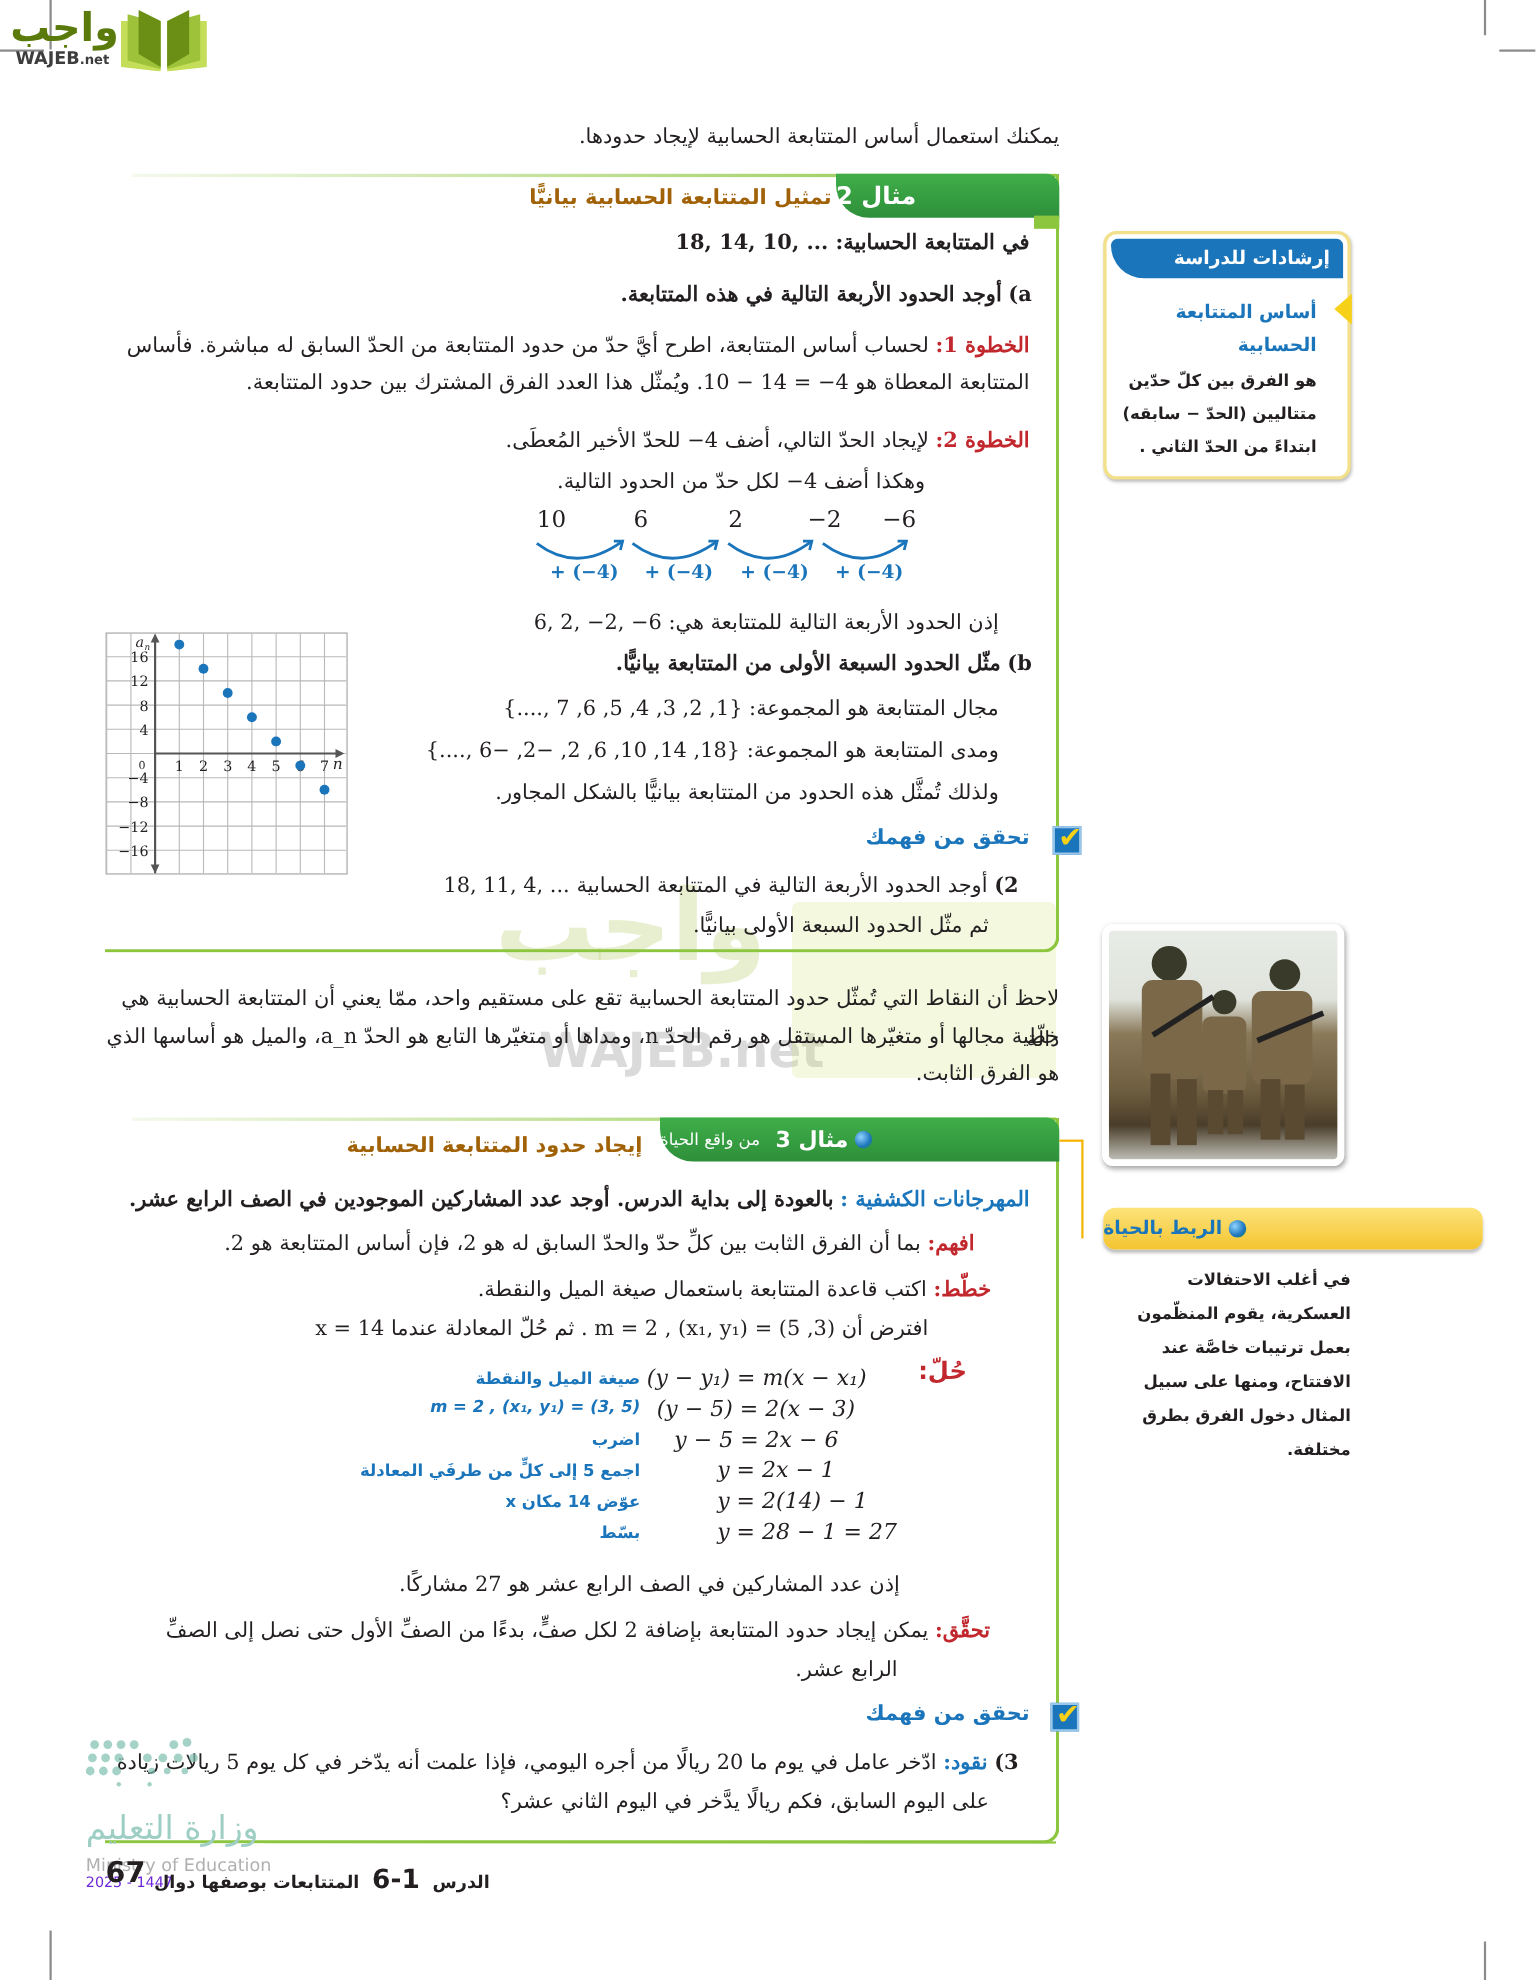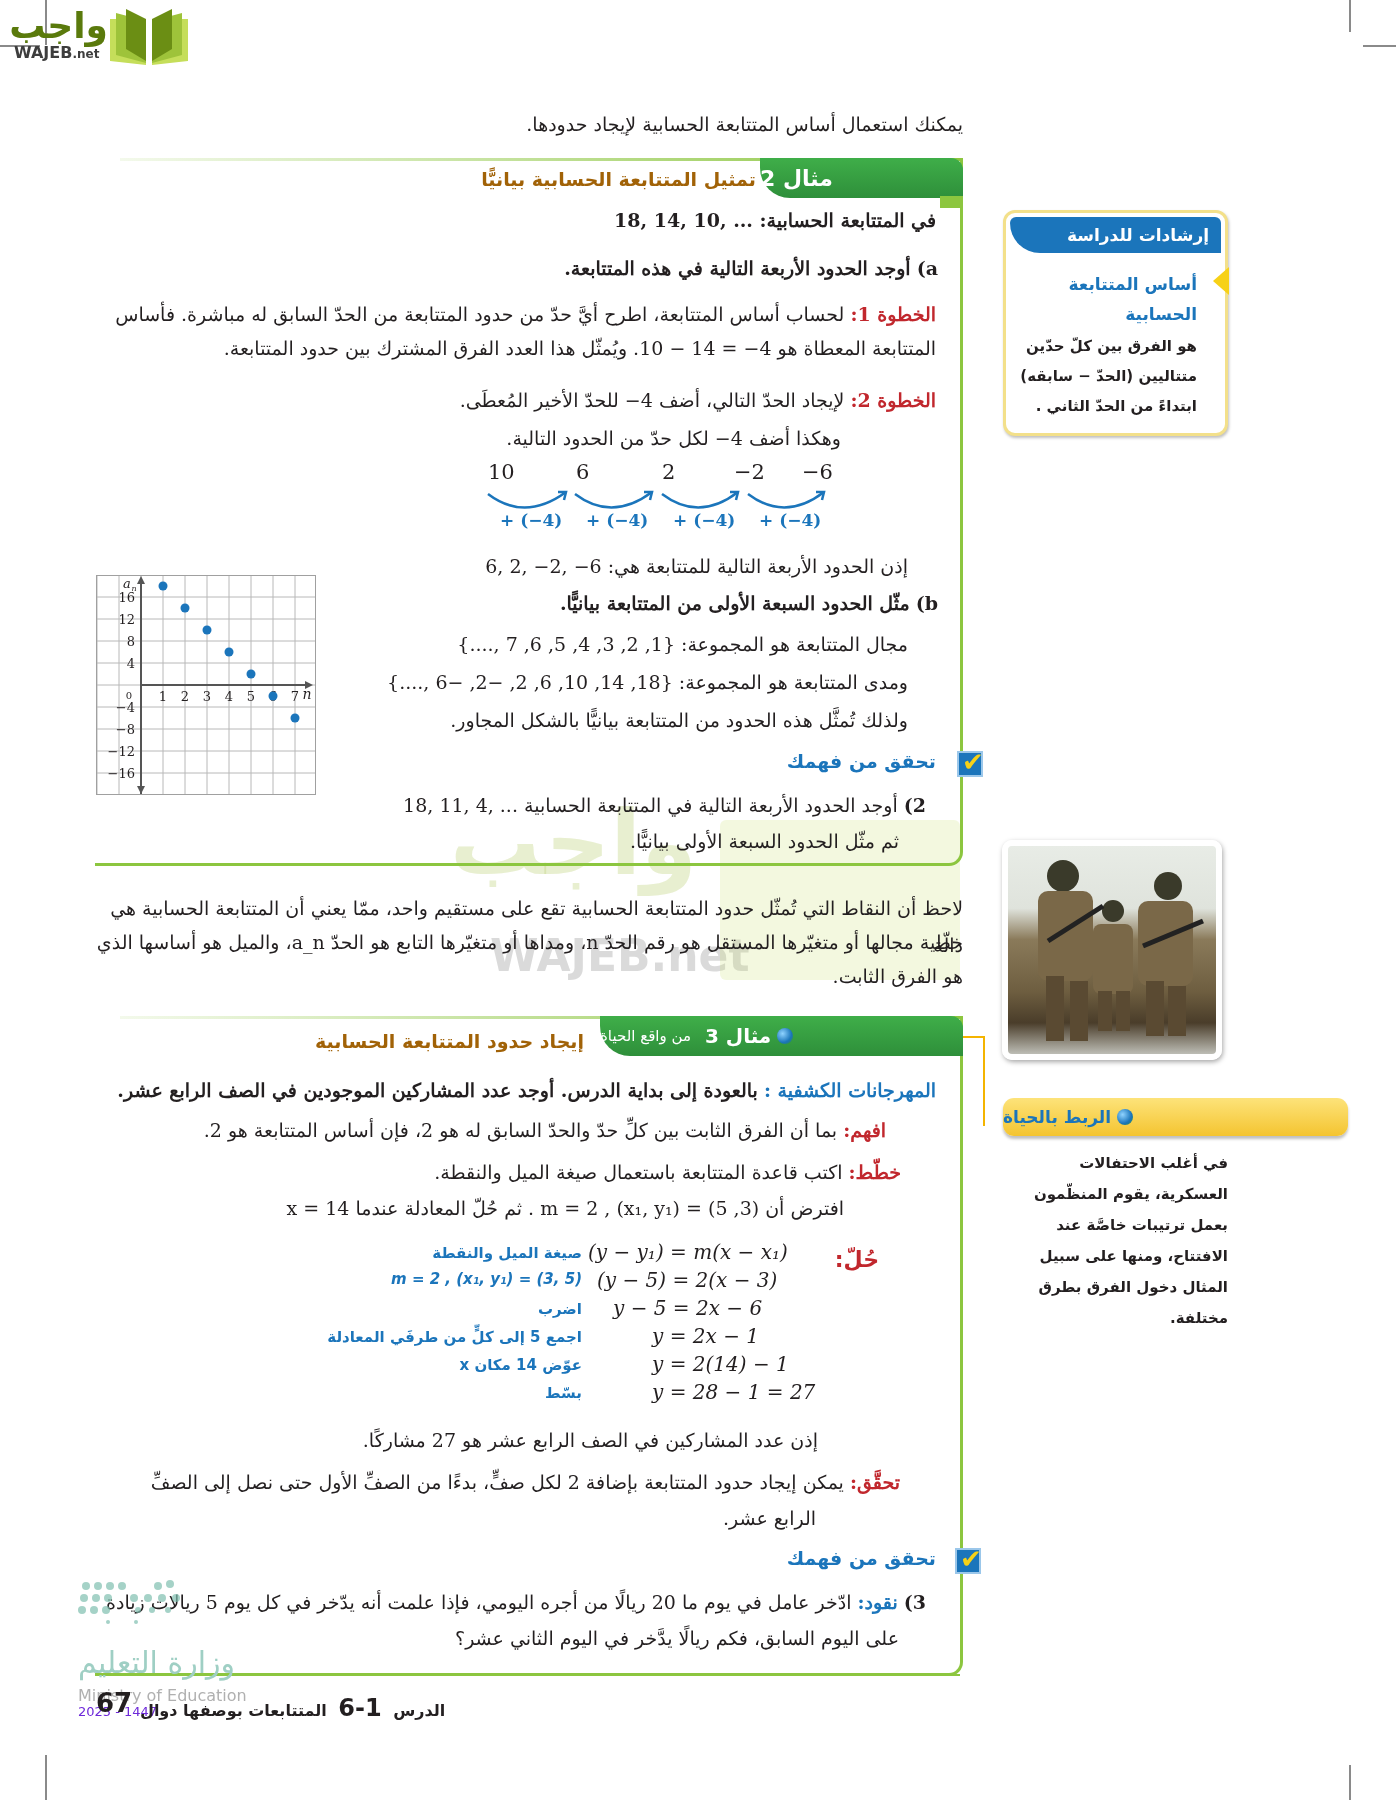--- a/index.html
+++ b/index.html
@@ -20,21 +20,21 @@
   .example-title { position:absolute; font-weight: bold; font-size: 19px; color: #a16207; direction: rtl; }
   .check-icon { position:absolute; width: 26px; height: 26px; background: #1b75bb; border: 2px solid #9bc7ea; }
   .check-icon::after { content: "✔"; position:absolute; left: 3px; top: -6px; font-size: 26px; color: #f7d117; }
   .check-heading { position:absolute; font-weight:bold; font-size: 19px; color: #1b75bb; direction: rtl; }
   .tip-box { position:absolute; border: 3px solid #f3e08a; border-radius: 12px; background:#fff; box-shadow: 1px 2px 3px rgba(0,0,0,0.25); }
   .tip-head { position:absolute; top: 4px; left: 4px; right: 4px; height: 36px; background: #1b75bb; border-radius: 8px 8px 0 40px; color:#fff; font-weight:bold; font-size: 17px; display:flex; align-items:center; justify-content:flex-end; padding-right:12px; }
   .tip-arrow { position:absolute; width:0; height:0; border-top: 14px solid transparent; border-bottom: 14px solid transparent; border-left: 16px solid #f7d117; }
   .life-head { position:absolute; height: 38px; background: linear-gradient(#fde37a, #f4c430); border-radius: 12px 0 0 0; box-shadow: 0 3px 3px rgba(0,0,0,0.25); display:flex; align-items:center; justify-content:flex-end; padding-right: 10px; color:#1b75bb; font-weight:bold; font-size: 17px; direction: rtl; }
   .globe { display:inline-block; width: 16px; height: 16px; border-radius: 50%; background: radial-gradient(circle at 35% 35%, #8fd3ff, #1b75bb 60%, #2e8f3a); margin-left: 6px; vertical-align: middle; }
   .label-blue { color:#1b75bb; font-weight:bold; }
-  .label-red { color:#c1272d; font-weight:bold;margin-top:12px; }
+  .label-red { color:#c1272d; font-weight:bold; }
   .eq { font-family: "DejaVu Serif", serif; font-style: italic; font-size: 20px; }
   .math { font-family: "DejaVu Serif", serif; }
   .note { color:#1b75bb; font-weight: bold; font-size: 15px; direction: rtl; text-align:right; }
   .watermark { position:absolute; color: rgba(190, 210, 120, 0.35); font-weight: bold; }
 </style>
 </head>
 <body>
 
 <div class="crop" style="left:45px;top:0;width:2px;height:45px;"></div>
 <div class="crop" style="left:0;top:45px;width:40px;height:2px;"></div>

